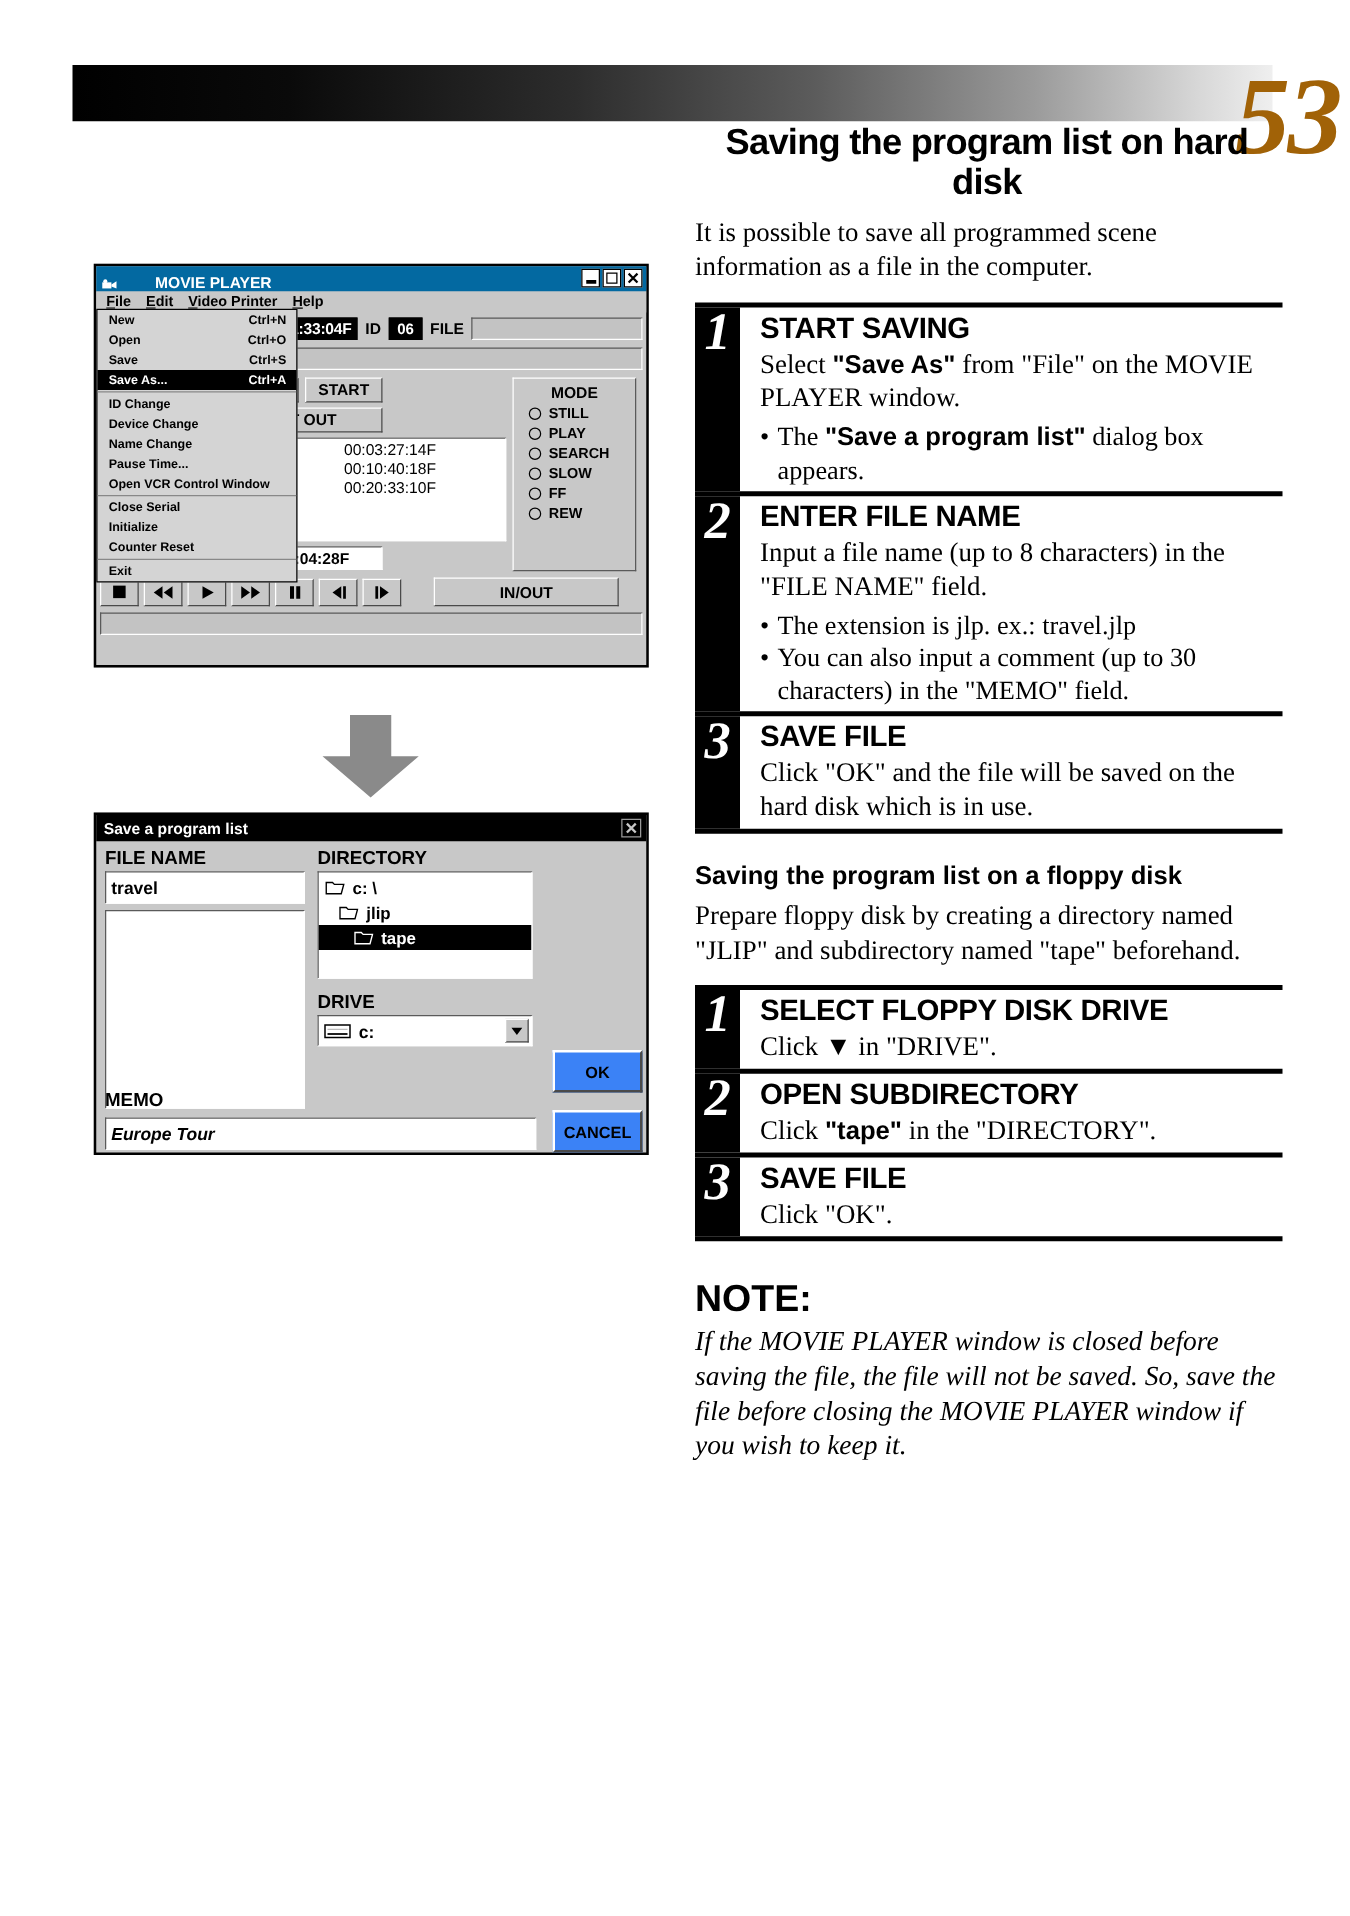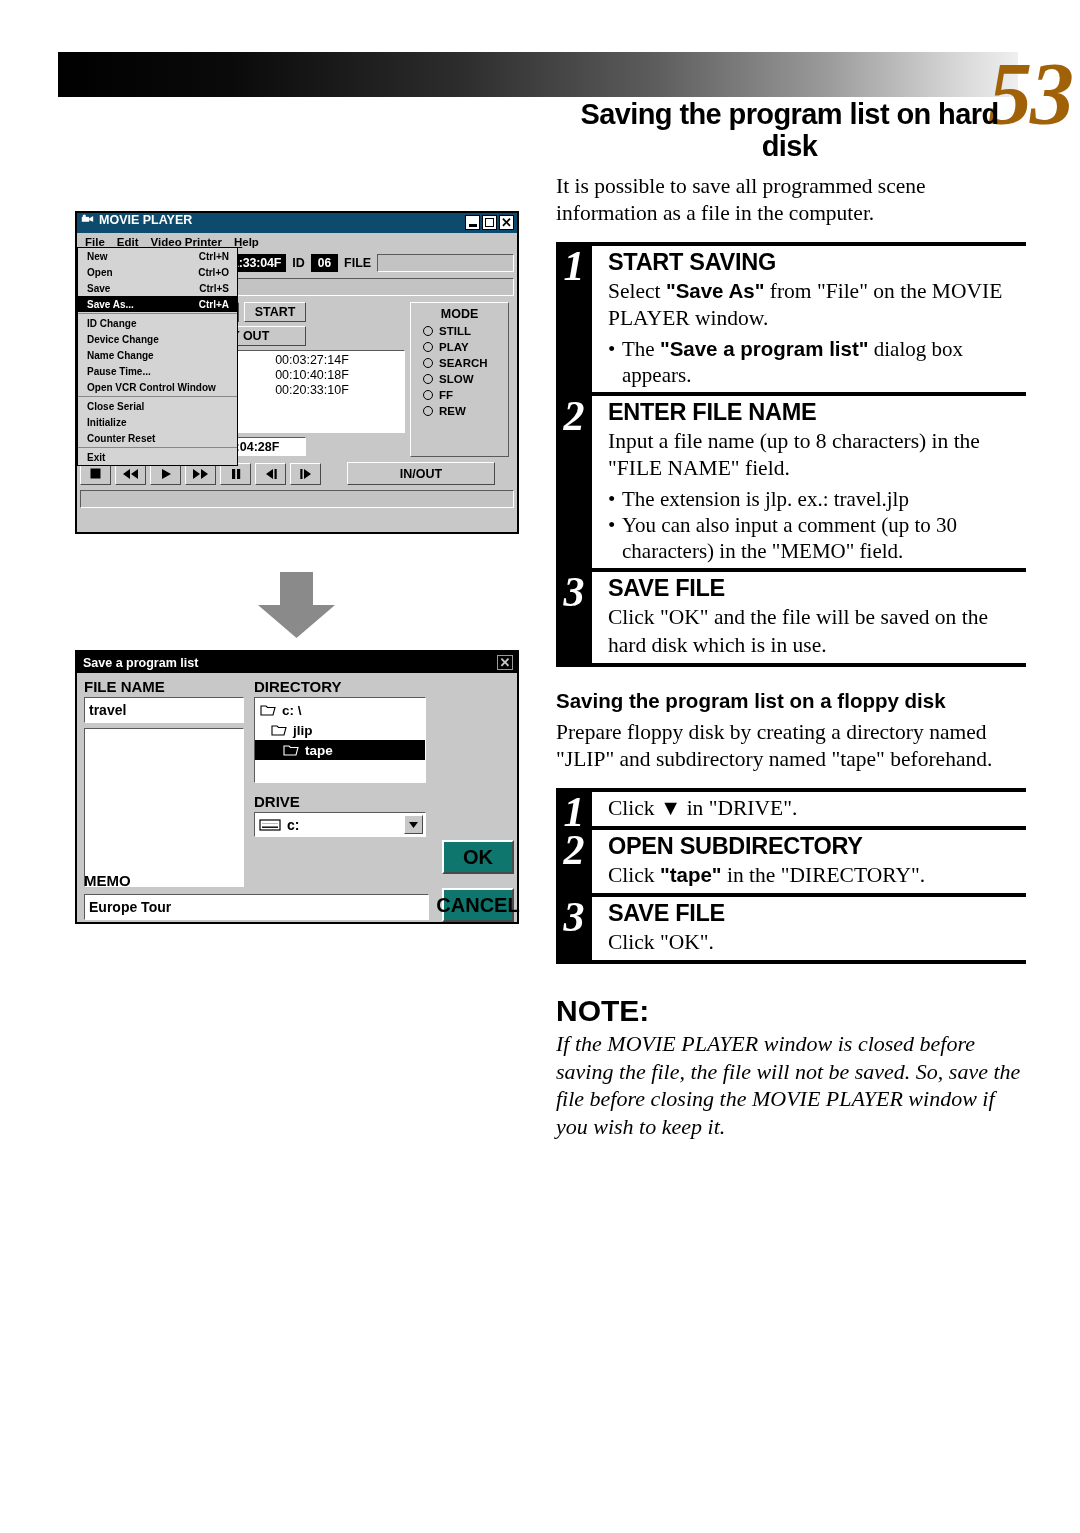--- a/index.html
+++ b/index.html
@@ -110,24 +110,25 @@
   
   .win {
     position:absolute;
     background:#c8c8c8;
     border:2px solid #000;
   }
 
   
   #movie-player { left:75px; top:211px; width:444px; height:323px; }
   .mp-title {
-    height:20px; background:#0c4a6e; color:#fff;
-    display:flex; align-items:flex-start;
+    height:20px; background:#0369a1; color:#fff;
+    display:flex; align-items:flex-end;
     font-size:12.5px; font-weight:700; padding:0 2px 0 4px;
     position:relative;
+    gap:25px;
   }
   .mp-title .camicon { width:13px; height:11px; margin-right:5px; display:block; }
   .titlebtns { position:absolute; right:3px; top:2px; display:flex; gap:2px; }
   .tbtn {
     width:15px; height:15px; background:#fff; border:1.6px solid #000;
     display:flex; align-items:center; justify-content:center;
   }
   .tbtn i { display:block; background:#000; font-style:normal; }
   .tb-min i { width:8px; height:3px; margin-top:6px; }
   .tb-max i { width:9px; height:9px; background:#fff; border:1.6px solid #000; }
@@ -278,24 +279,24 @@
     font-size:14px; font-weight:700; position:relative;
   }
   .combo-arrow {
     position:absolute; right:2px; top:2px; width:19px; height:19px;
     background:#c8c8c8;
     border-top:1.8px solid #ffffff; border-left:1.8px solid #ffffff;
     border-right:1.8px solid #4a4a4a; border-bottom:1.8px solid #4a4a4a;
     display:flex; align-items:center; justify-content:center;
   }
   .dlgbtn {
-    background:#0f766e;
+    background:#3b82f6;
     border-top:2px solid #ffffff; border-left:2px solid #ffffff;
     border-right:2px solid #4a4a4a; border-bottom:2px solid #4a4a4a;
-    font-size:20px; font-weight:700;
+    font-size:13px; font-weight:700;
     display:flex; align-items:center; justify-content:center;
   }
 </style>
 </head>
 <body>
 
 <div id="header">
   <div class="grad-bar"></div>
   <div class="page-num">53</div>
 </div>
@@ -341,20 +342,21 @@
 
   <div style="height:22px"></div>
   <h2 class="sub-title">Saving the program list on a floppy disk</h2>
   <p class="body-par">Prepare floppy disk by creating a directory named "JLIP" and subdirectory named "tape" beforehand.</p>
 
   <div class="steps">
     <div class="step first">
       <div class="numbar">
           <span>1</span>
         </div>
+      <div class="step-head">SELECT FLOPPY DISK DRIVE</div>
       <p class="step-body"><span>Click </span><b>▼</b><span> in "DRIVE".</span></p>
     </div>
     <div class="step">
       <div class="numbar">
           <span>2</span>
         </div>
       <div class="step-head">OPEN SUBDIRECTORY</div>
       <p class="step-body"><span>Click </span><b class="sans">"tape"</b><span> in the "DIRECTORY".</span></p>
     </div>
     <div class="step black-cap">
@@ -630,15 +632,15 @@
               <polygon points="0,0 9,0 4.5,6" fill="#000"></polygon>
             </svg>
         </div>
       </div>
     </div>
 
     <div class="dlgbtn" style="position:absolute; left:365px; top:167px; width:72px; height:34px;">OK</div>
     <div class="dlgbtn" style="position:absolute; left:365px; top:215px; width:72px; height:34px;">CANCEL</div>
 
     <div class="cap" style="position:absolute; left:7px; top:199px;">MEMO</div>
-    <div class="txtfield" style="position:absolute; left:7px; top:221px; width:345px; height:26px;">Europe Tour</div>
+    <div class="txtfield" style="position:absolute; left:7px; top:221px; width:345px; height:26px;font-style:italic;">Europe Tour</div>
   </div>
 </div>
 
 </body></html>

